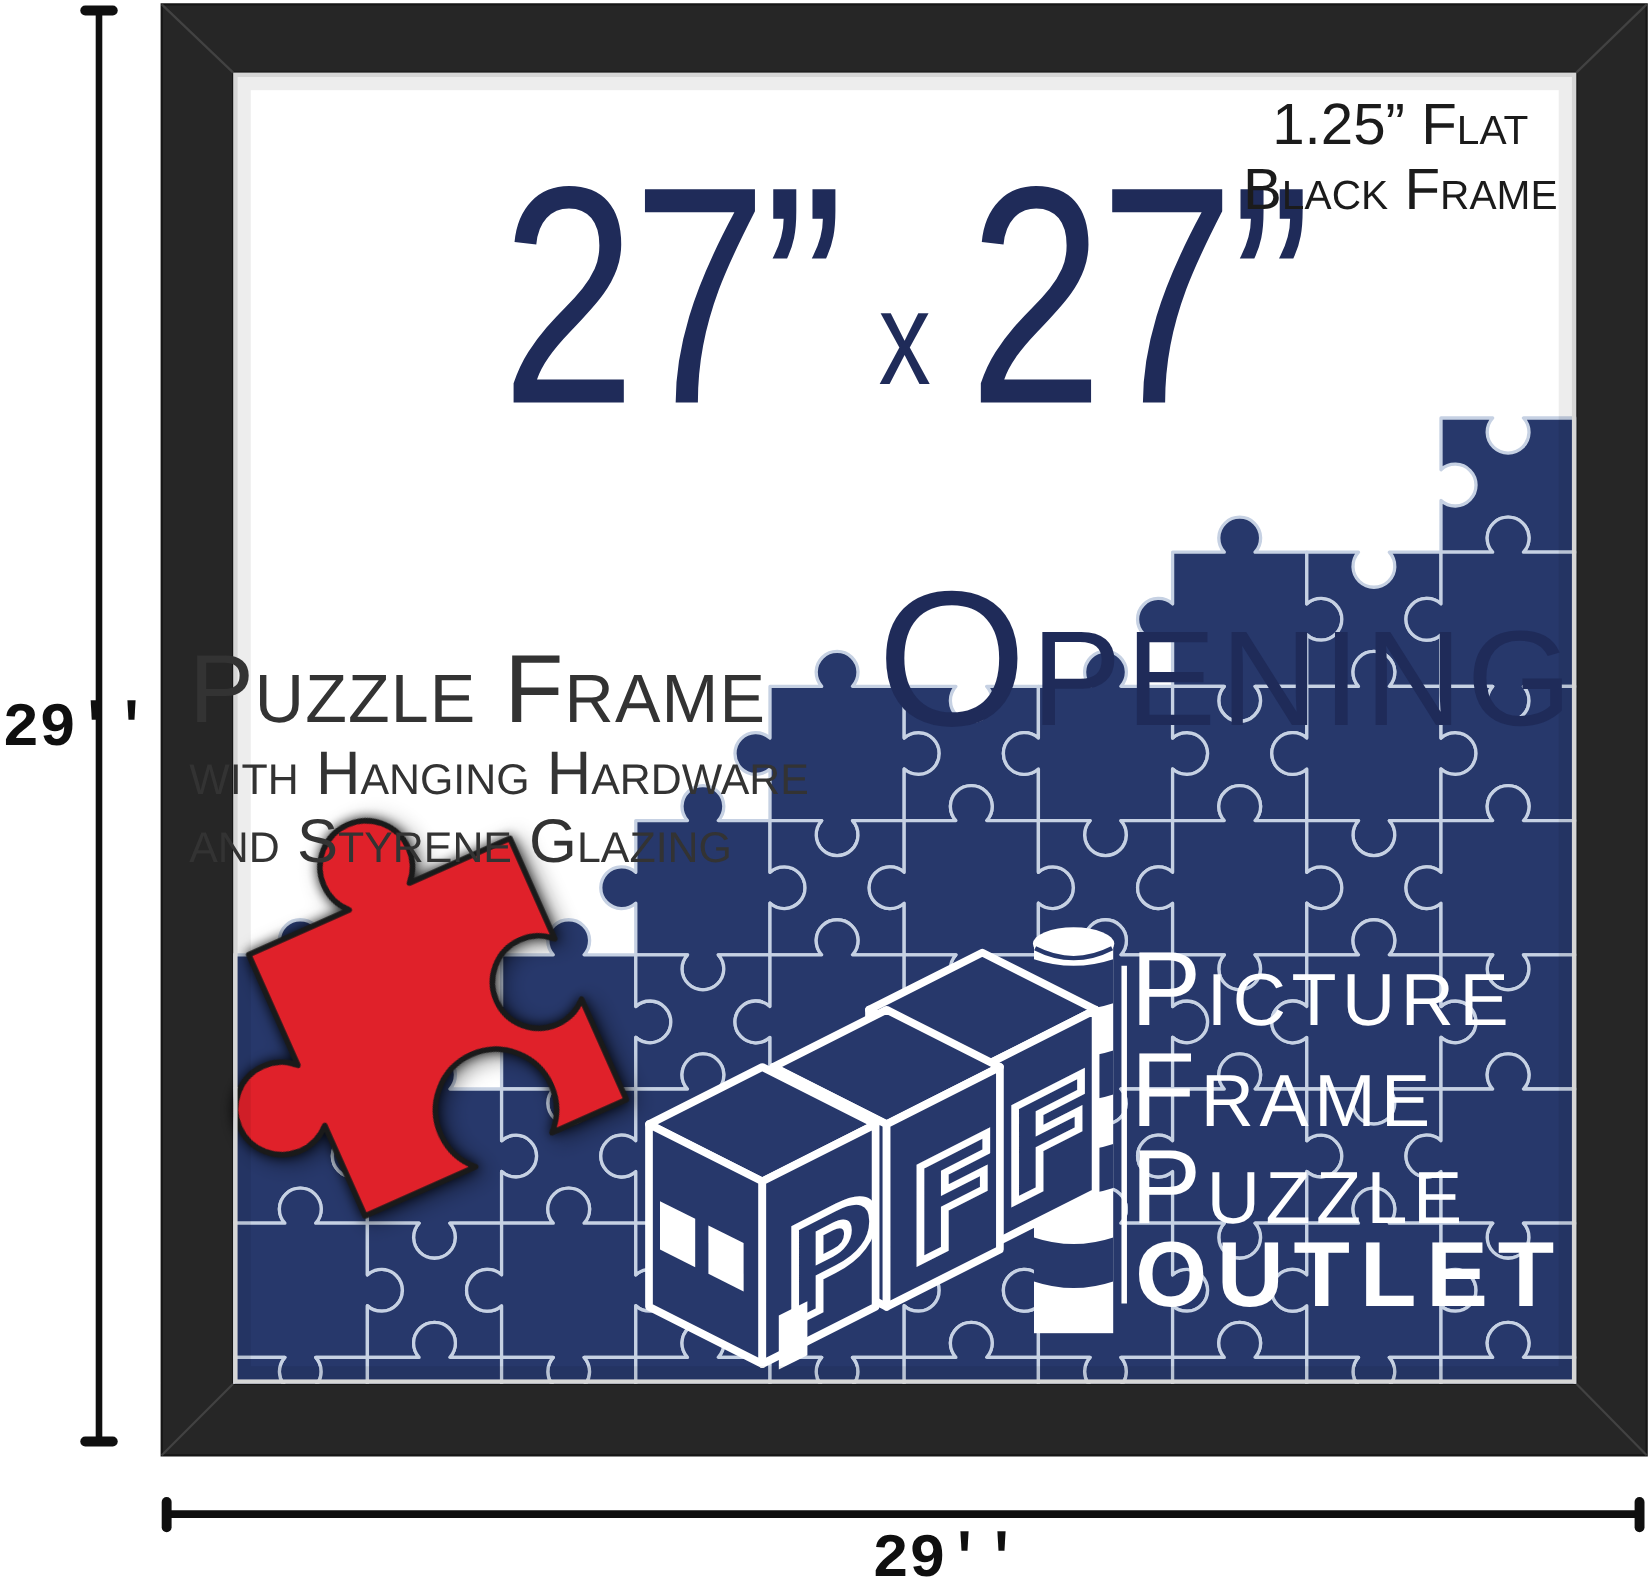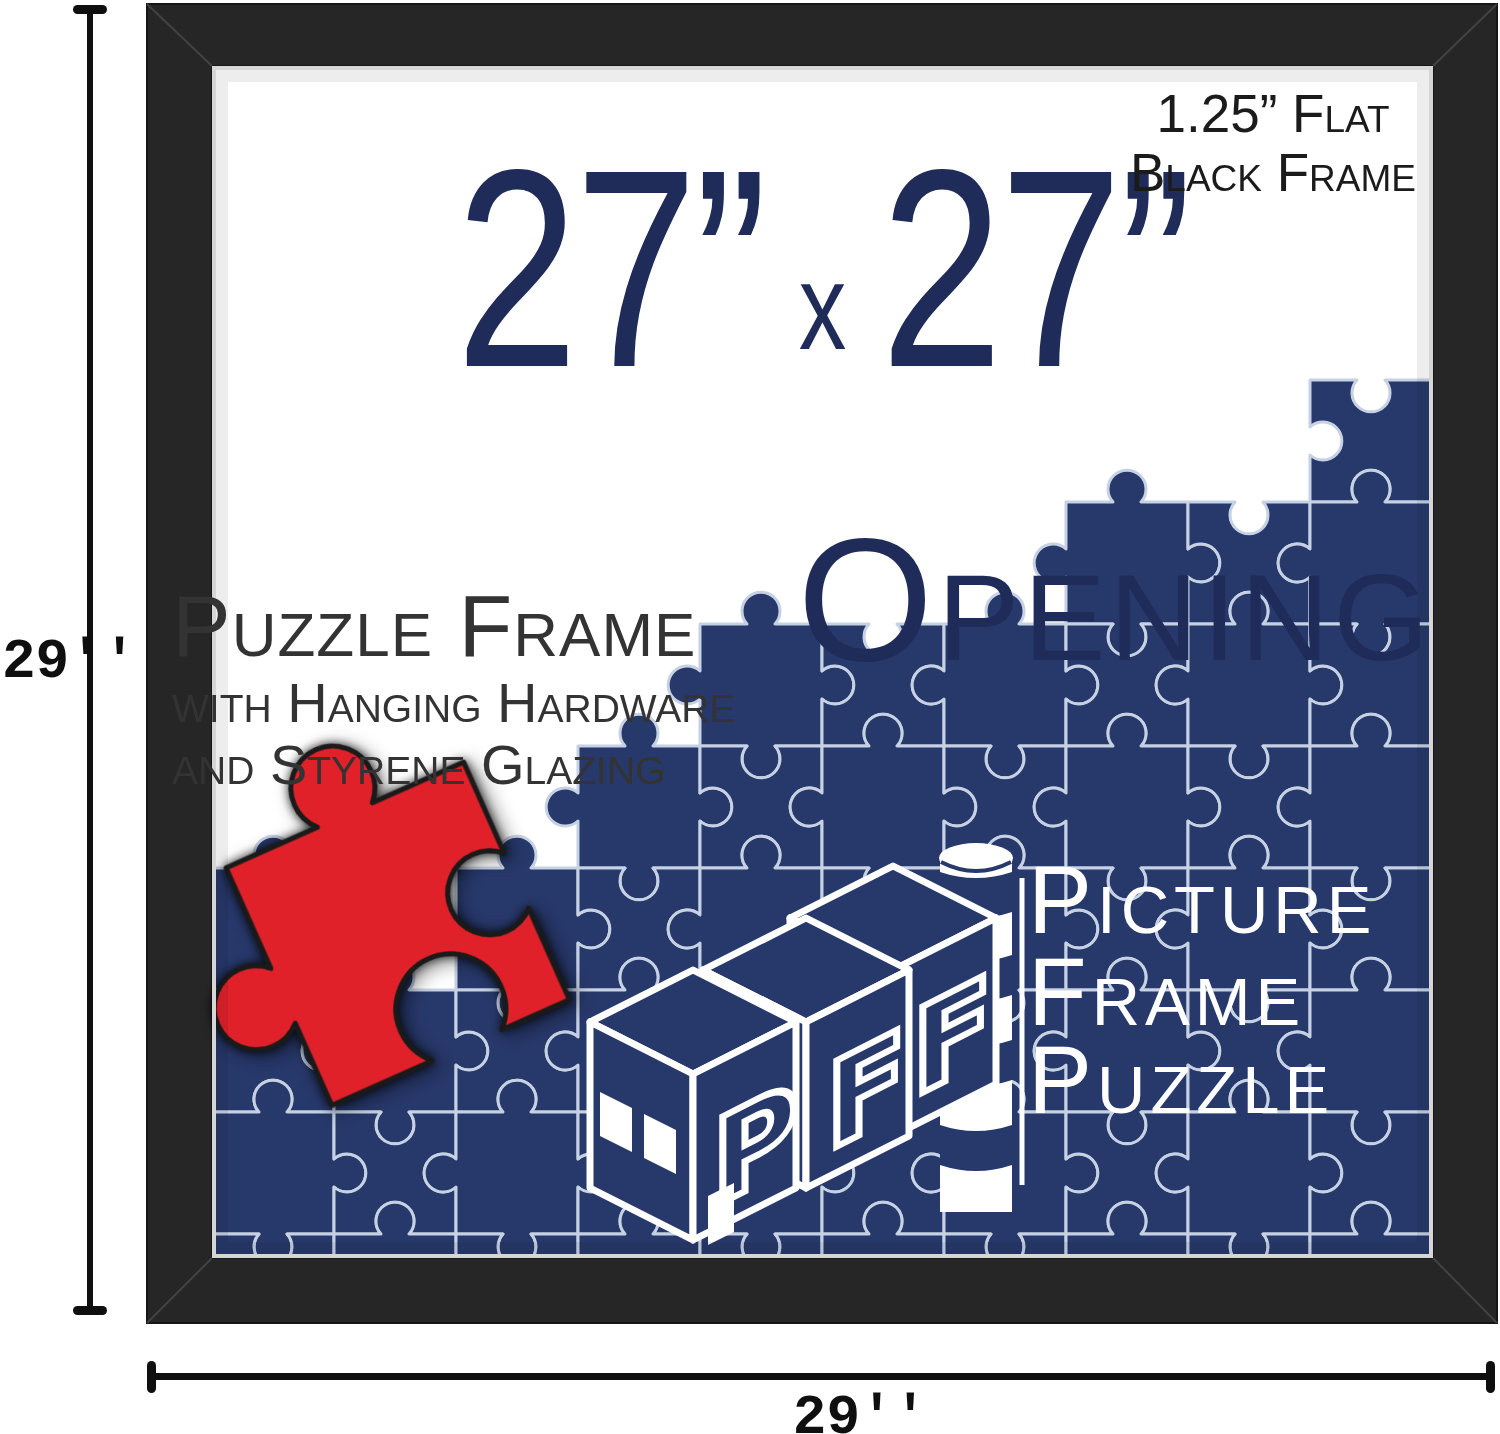--- a/index.html
+++ b/index.html
@@ -189,14 +189,15 @@
 
   <div class="product-block">
     <div class="product-line1">Puzzle Frame</div>
     <div class="product-line2">with Hanging Hardware</div>
     <div class="product-line3">and Styrene Glazing</div>
   </div>
 
   <div class="logo-text" style="left:1028px;top:852px;text-align:center;">Picture</div>
   <div class="logo-text" style="left:1028px;top:944px;">Frame</div>
   <div class="logo-text" style="left:1028px;top:1032px;">Puzzle</div>
+  <div class="logo-outlet" style="left:1032px;top:1116px;">OUTLET</div>
 
 </div>
 
 </body></html>

